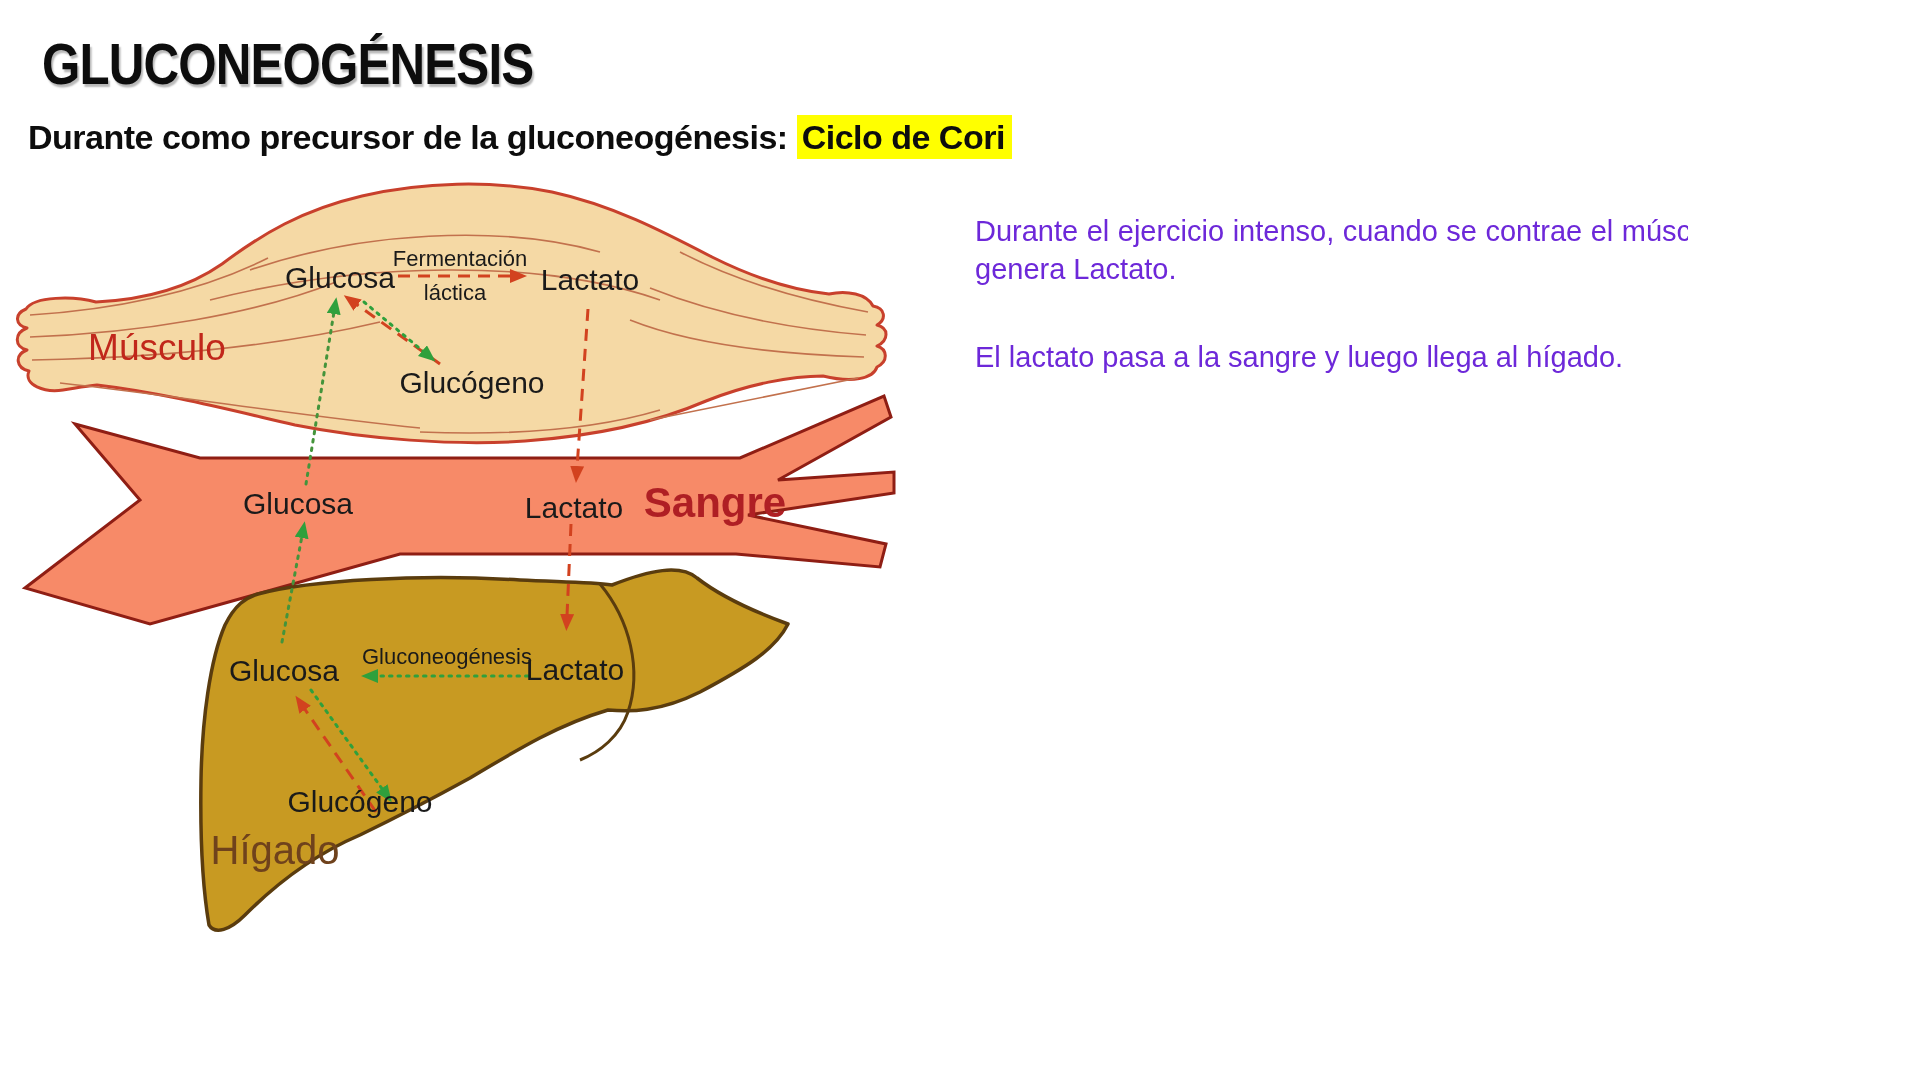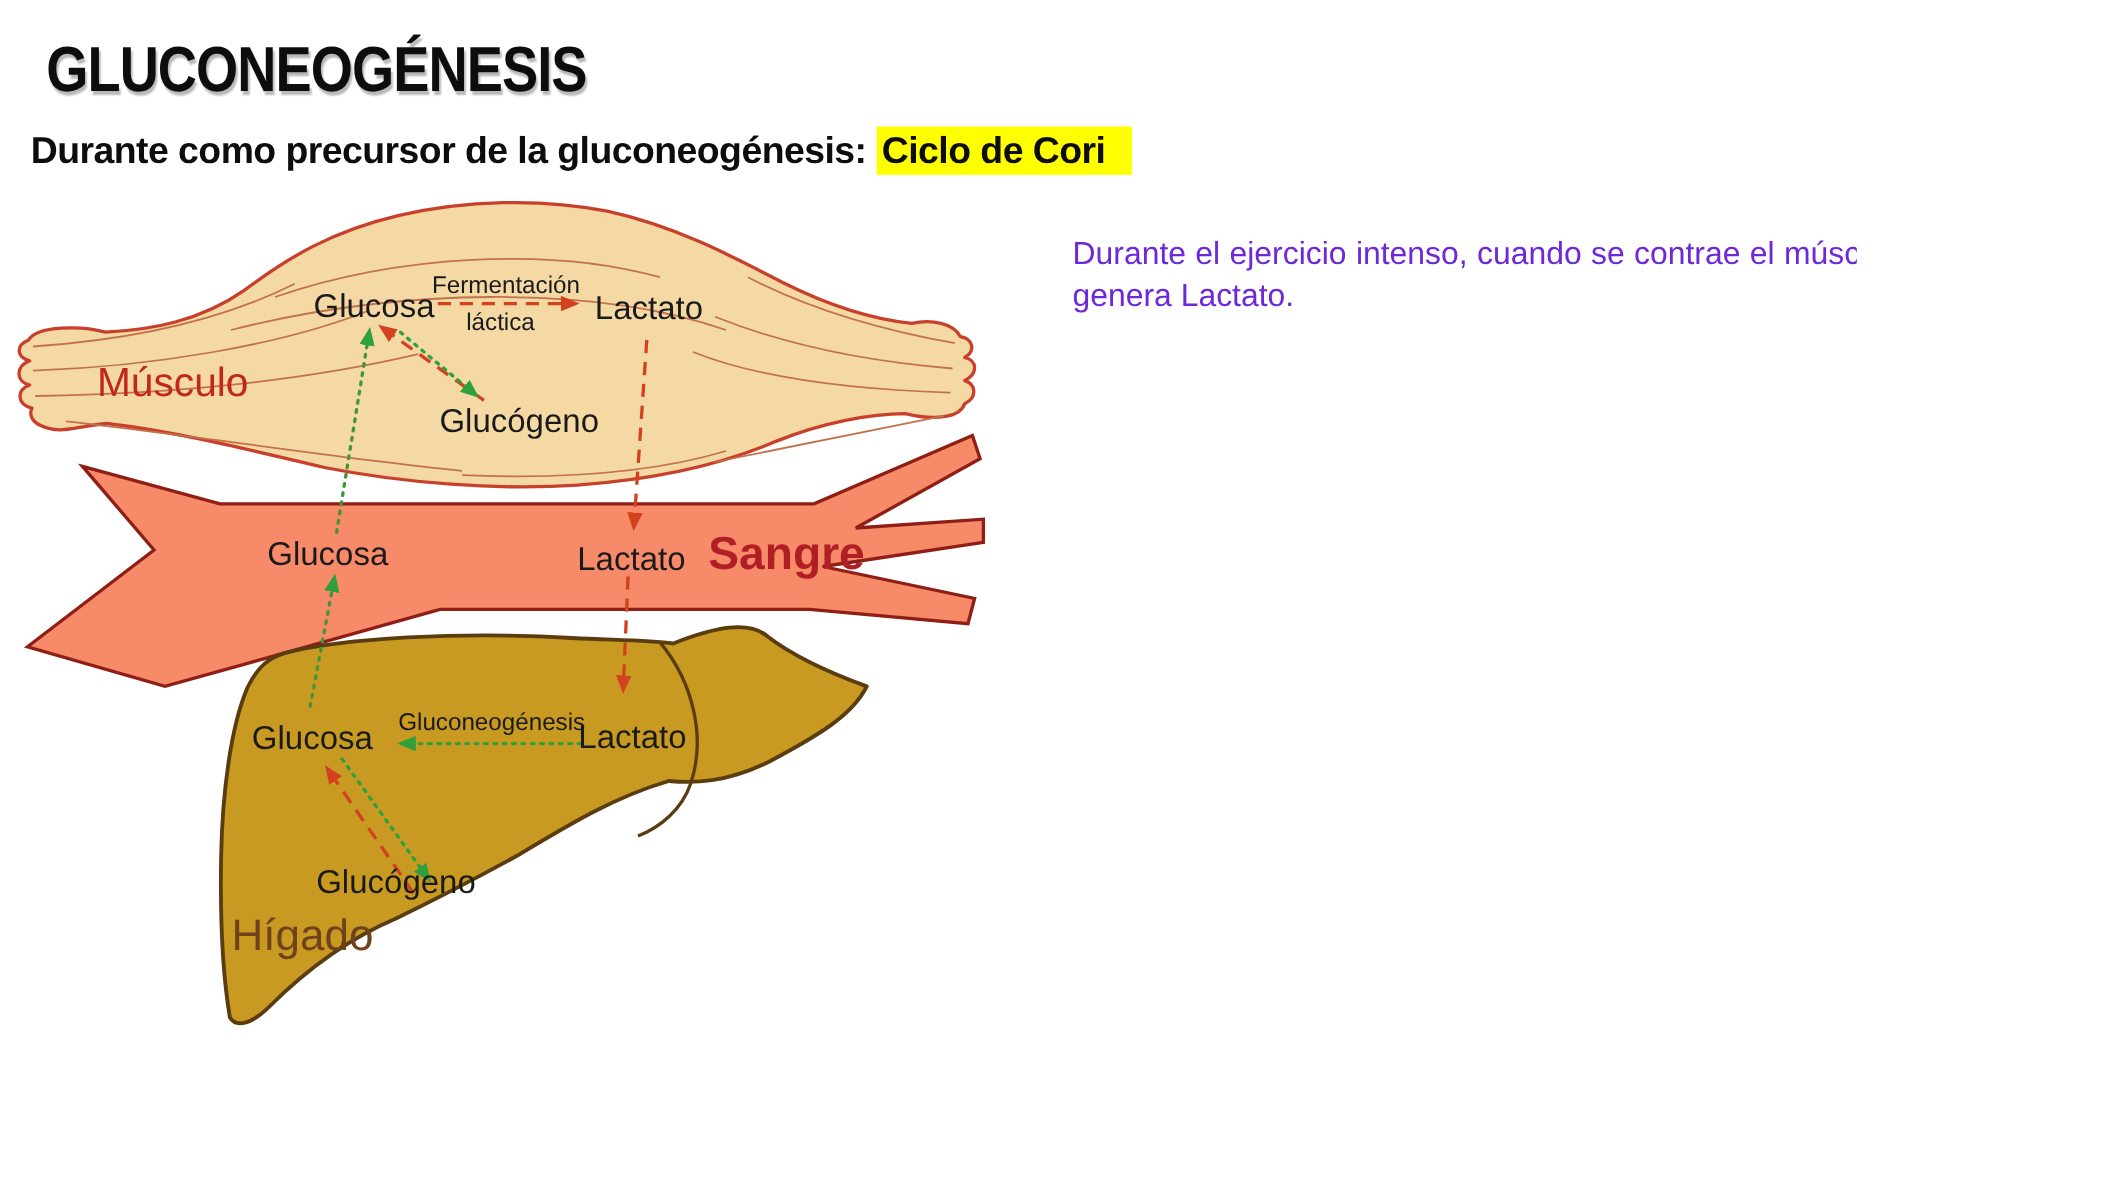--- a/index.html
+++ b/index.html
@@ -3,21 +3,21 @@
 <meta charset="utf-8">
 <style>
   html,body{margin:0;padding:0;background:#ffffff;}
   .slide{position:relative;width:1688px;height:1080px;background:#ffffff;overflow:hidden;
          font-family:"Liberation Sans","DejaVu Sans",sans-serif;color:#111;}
   .title{position:absolute;left:42px;top:30px;font-size:58px;font-weight:800;letter-spacing:-1px;
          color:#0d0d0d;white-space:nowrap;transform:scale(0.85,1);transform-origin:0 0;
          text-shadow:2px 3px 2px rgba(0,0,0,0.28);}
   .subtitle{position:absolute;left:28px;top:118px;font-size:34px;font-weight:700;color:#0d0d0d;
             white-space:nowrap;letter-spacing:-0.5px;}
-  .subtitle .hl{background:#FFFF00;padding:3px 24px 3px 5px;}
+  .subtitle .hl{background:#FFFF00;padding:3px 7px 3px 5px;}
   .bodytext{position:absolute;left:975px;top:212px;width:910px;font-size:29px;line-height:38px;
             color:#6d28d9;}
   .bodytext p{margin:0 0 50px 0;text-align:justify;}
   svg text{font-family:"Liberation Sans","DejaVu Sans",sans-serif;}
   .lbl{font-size:30px;fill:#1a1a1a;}
   .lbl-small{font-size:22px;fill:#1a1a1a;}
   .lbl-organ-muscle{font-size:37px;fill:#c1271b;}
   .lbl-organ-blood{font-size:42px;font-weight:bold;fill:#af1f24;}
   .lbl-organ-liver{font-size:40px;fill:#6f421c;}
   .fiber{fill:none;stroke:#c2714d;stroke-width:1.6;}
@@ -31,20 +31,21 @@
 <div class="slide">
 
   <div class="title">GLUCONEOGÉNESIS</div>
 
   <div class="subtitle">
     <span>Durante como precursor de la gluconeogénesis: </span><span class="hl">Ciclo de Cori</span>
   </div>
 
   <div class="bodytext">
     <p>Durante el ejercicio intenso, cuando se contrae el músculo esquelético genera Lactato.</p>
+    <p>El lactato pasa a la sangre y luego llega al hígado.</p>
   </div>
 
   <svg width="1920" height="1080" viewBox="0 0 1920 1080" style="position:absolute;left:0;top:0;">
     <defs>
       <marker id="mRed" markerUnits="userSpaceOnUse" markerWidth="18" markerHeight="14" refX="2" refY="7" orient="auto">
         <path d="M0,0 L17,7 L0,14 Z" fill="#d2421f"></path>
       </marker>
       <marker id="mGreen" markerUnits="userSpaceOnUse" markerWidth="18" markerHeight="14" refX="2" refY="7" orient="auto">
         <path d="M0,0 L17,7 L0,14 Z" fill="#2fa03c"></path>
       </marker>

